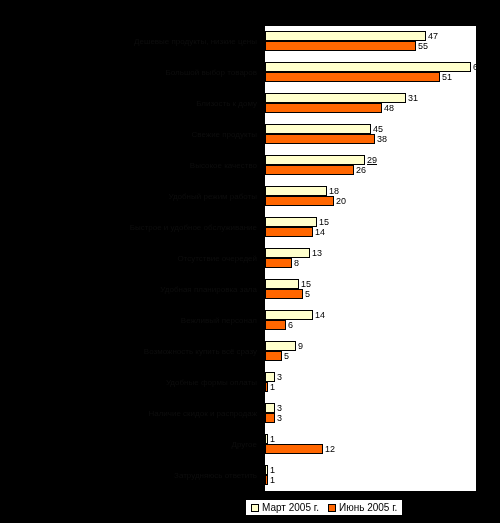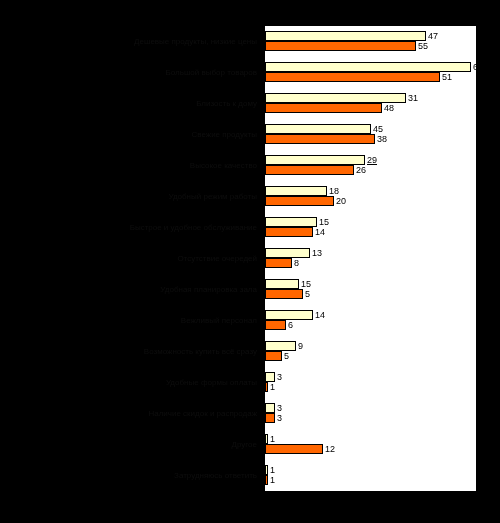--- a/index.html
+++ b/index.html
@@ -167,14 +167,24 @@
       <div class="bar s1" style="left: 249px; top: 434px; width: 3px; background: rgb(255, 255, 204);"></div>
       <div class="bar-value" style="left: 254px; top: 434px;">1</div>
       <div class="bar s2" style="left: 249px; top: 444px; width: 58px; background: rgb(255, 102, 0);"></div>
       <div class="bar-value" style="left: 309px; top: 444px;">12</div>
       <div class="bar s1" style="left: 249px; top: 465px; width: 3px; background: rgb(255, 255, 204);"></div>
       <div class="bar-value" style="left: 254px; top: 465px;">1</div>
       <div class="bar s2" style="left: 249px; top: 475px; width: 3px; background: rgb(255, 102, 0);"></div>
       <div class="bar-value" style="left: 254px; top: 475px;">1</div>
     </div>
 
+  <div class="legend" id="legend-box">
+      <span class="legend-item">
+        <span class="legend-swatch s1"></span>
+        <span class="legend-text">Март 2005 г.</span>
+      </span>
+      <span class="legend-item">
+        <span class="legend-swatch s2"></span>
+        <span class="legend-text">Июнь 2005 г.</span>
+      </span>
+    </div>
 
 </div>
 
 </body></html>

